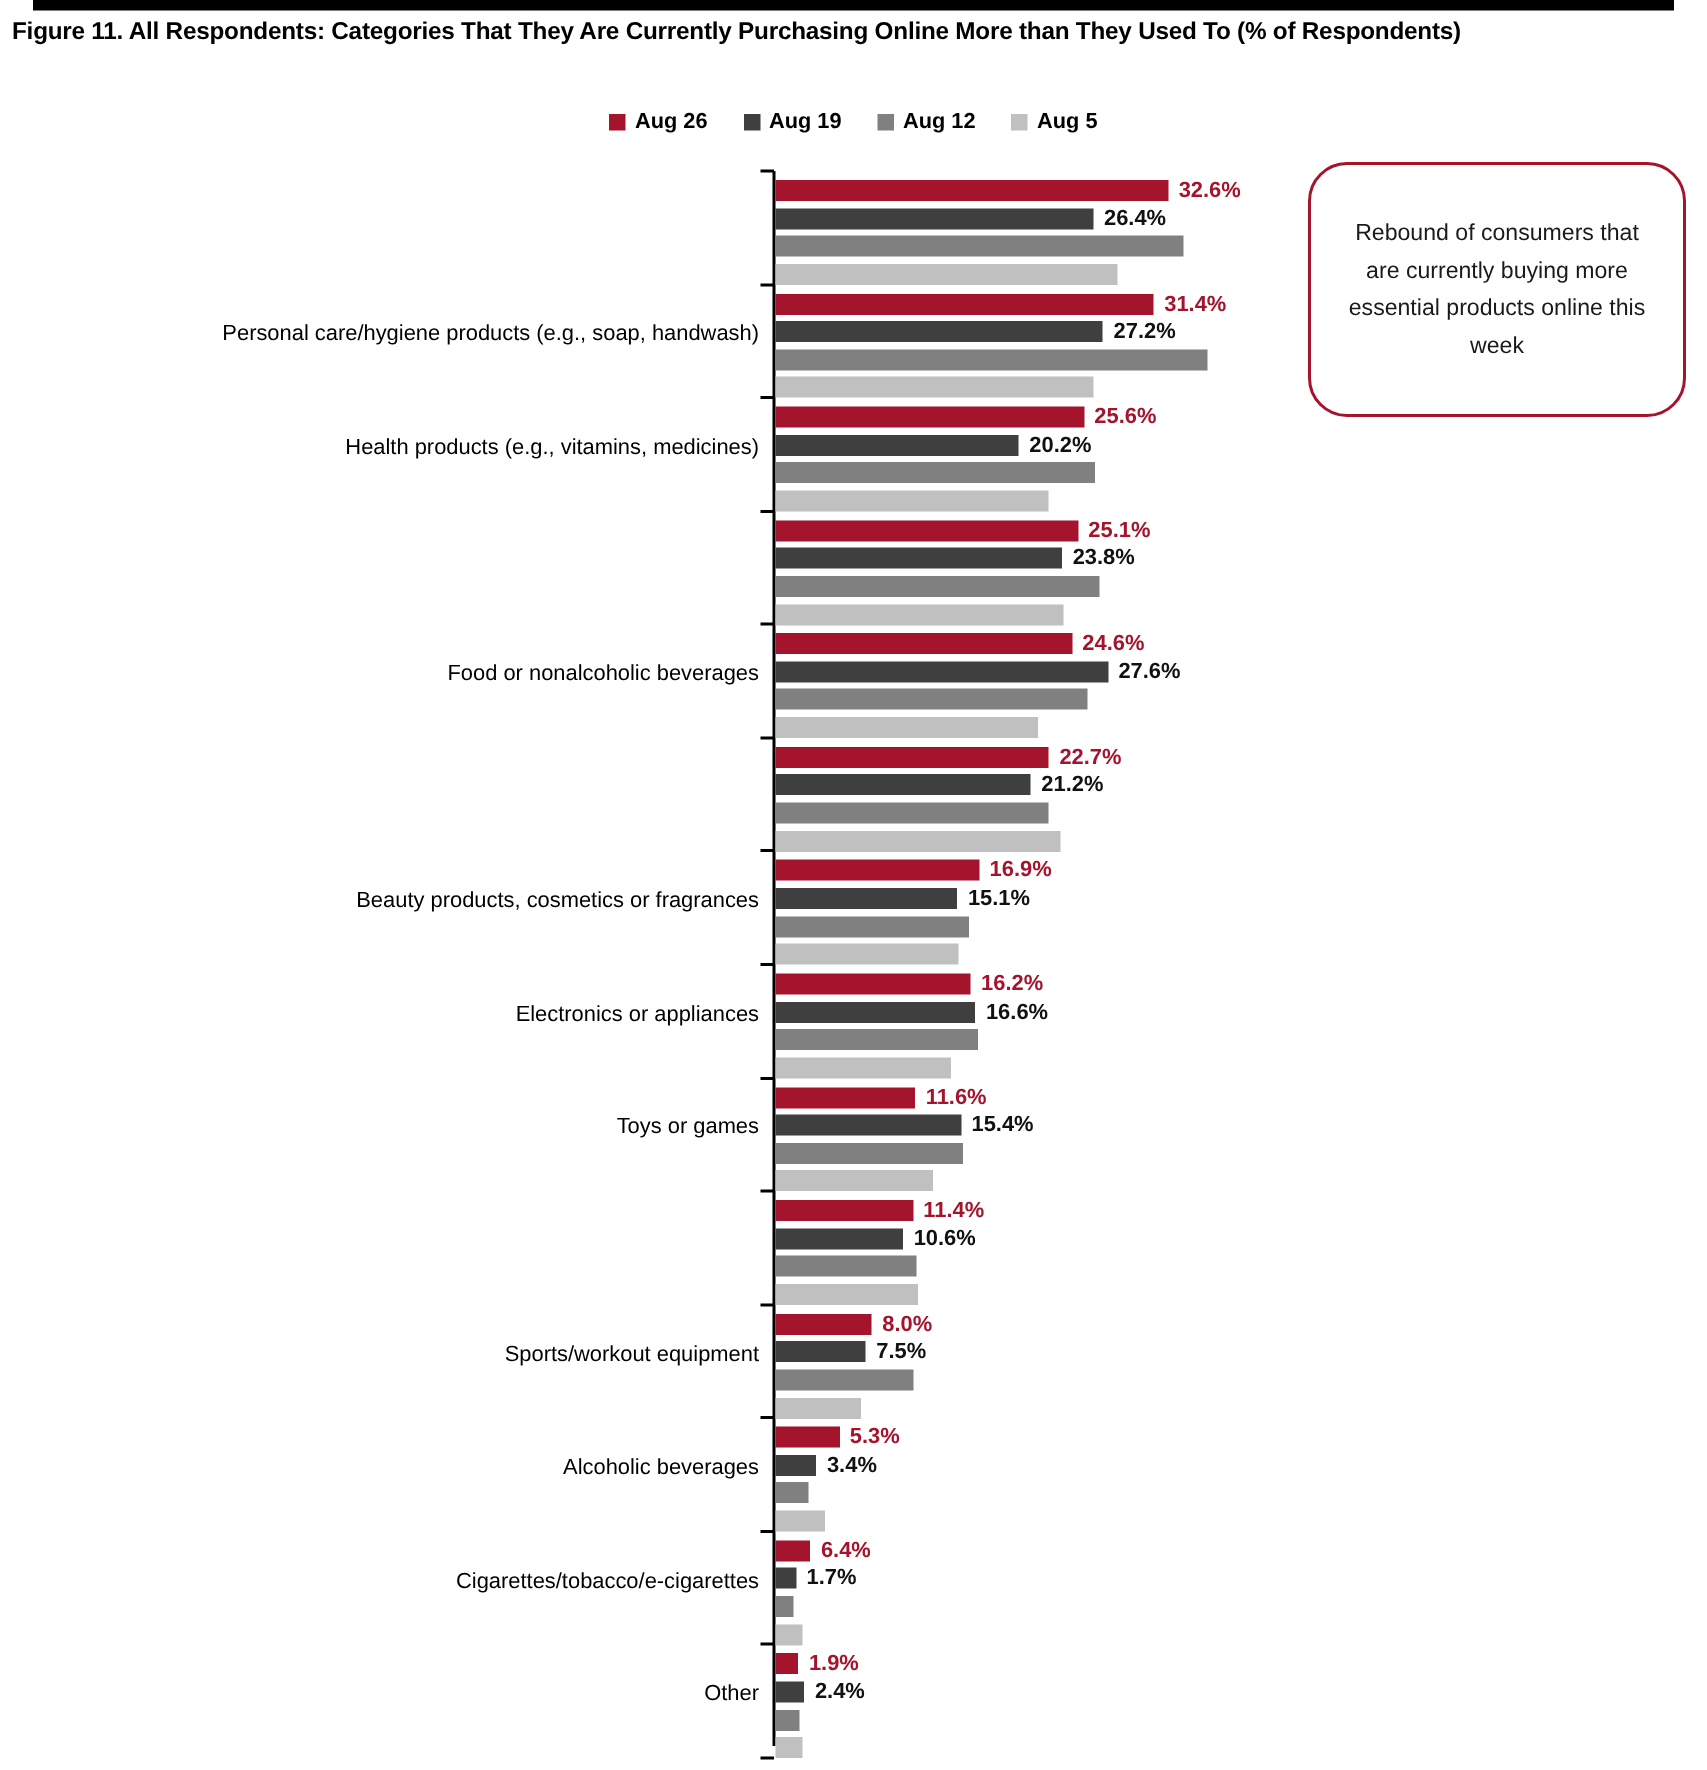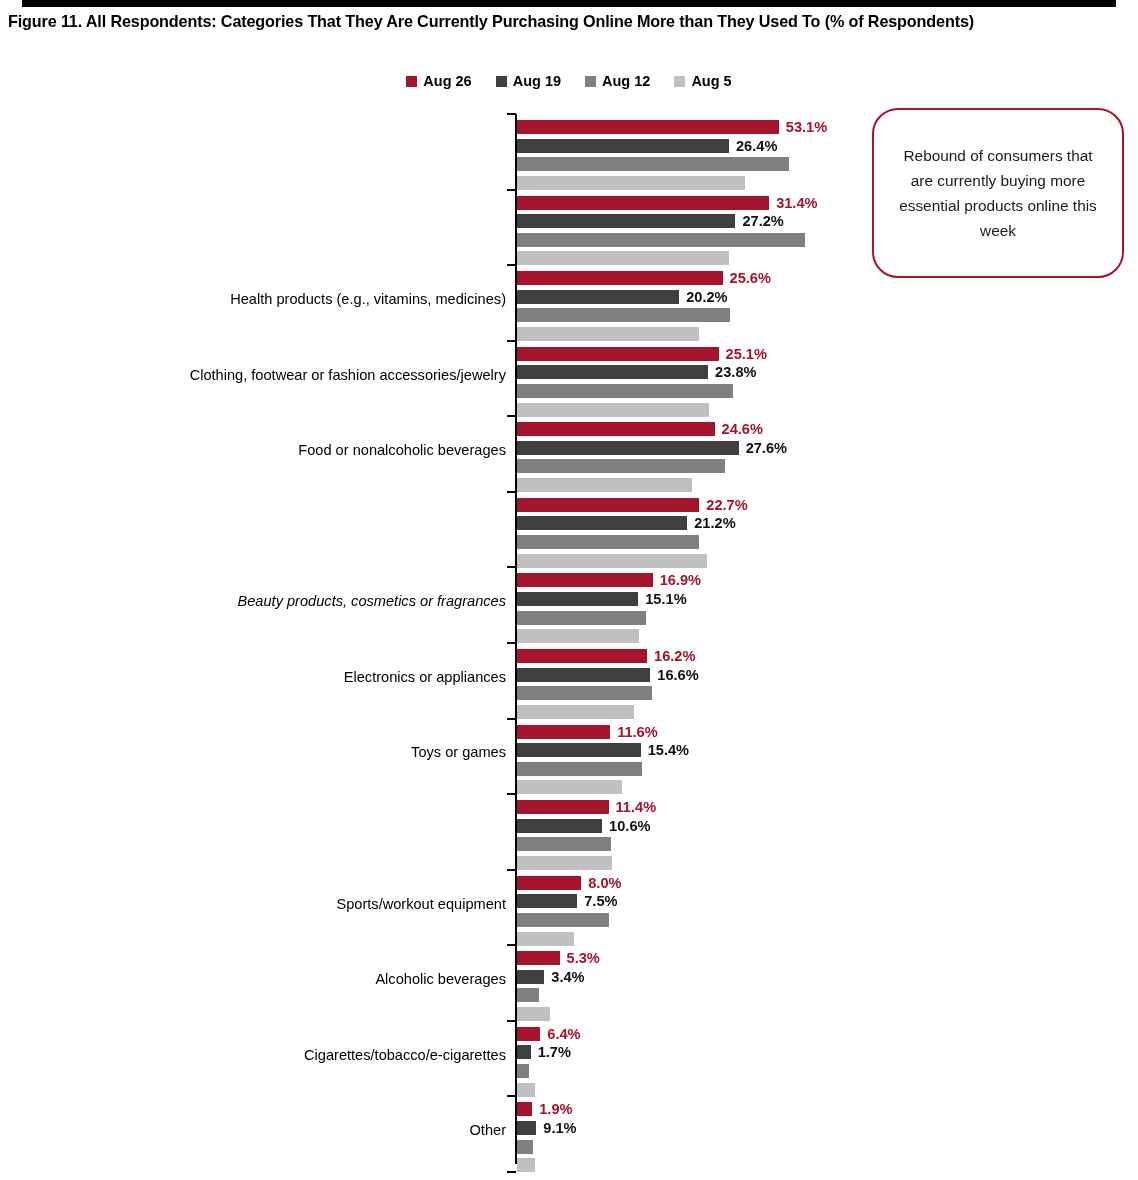--- a/index.html
+++ b/index.html
@@ -178,24 +178,24 @@
       <span class="legend-label">Aug 12</span>
     </div>
     <div class="legend-item">
       <span class="legend-swatch" style="background: rgb(192, 192, 192);"></span>
       <span class="legend-label">Aug 5</span>
     </div>
   </div>
 
 <div class="plot">
   <div class="labels-col" id="labels-col">
+      <div class="cat-label" style="top: 111.357px;">Personal care/hygiene products (e.g., soap, handwash)</div>
       <div class="cat-label" style="top: 186.929px;">Health products (e.g., vitamins, medicines)</div>
-      <div class="cat-label" style="top: 262.5px;">Clothing, footwear or fashion accessories/jewelry</div>
       <div class="cat-label" style="top: 338.071px;">Food or nonalcoholic beverages</div>
-      <div class="cat-label" style="top: 489.214px; font-style: italic;">Beauty products, cosmetics or fragrances</div>
+      <div class="cat-label" style="top: 489.214px;">Beauty products, cosmetics or fragrances</div>
       <div class="cat-label" style="top: 564.786px;">Electronics or appliances</div>
       <div class="cat-label" style="top: 640.357px;">Toys or games</div>
       <div class="cat-label" style="top: 791.5px;">Sports/workout equipment</div>
       <div class="cat-label" style="top: 867.071px;">Alcoholic beverages</div>
       <div class="cat-label" style="top: 942.643px;">Cigarettes/tobacco/e-cigarettes</div>
       <div class="cat-label" style="top: 1018.21px;">Other</div>
     </div>
   <div class="axis-line"></div>
   <div id="ticks">
       <div class="axis-tick" style="top: 1px;"></div>
@@ -209,21 +209,21 @@
       <div class="axis-tick" style="top: 605.571px;"></div>
       <div class="axis-tick" style="top: 681.143px;"></div>
       <div class="axis-tick" style="top: 756.714px;"></div>
       <div class="axis-tick" style="top: 832.286px;"></div>
       <div class="axis-tick" style="top: 907.857px;"></div>
       <div class="axis-tick" style="top: 983.429px;"></div>
       <div class="axis-tick" style="top: 1059px;"></div>
     </div>
   <div class="bars-area" id="bars-area">
       <div class="bar" style="top: 8px; left: 0px; width: 261.778px; background: rgb(164, 20, 44);"></div>
-      <div class="bar-value series-0" style="top: 9px; left: 268.778px;">53.1%</div>
+      <div class="bar-value series-0" style="top: 9px; left: 268.778px;">32.6%</div>
       <div class="bar" style="top: 26.6px; left: 0px; width: 211.992px; background: rgb(63, 63, 63);"></div>
       <div class="bar-value series-1" style="top: 27.6px; left: 218.992px;">26.4%</div>
       <div class="bar" style="top: 45.2px; left: 0px; width: 272.217px; background: rgb(128, 128, 128);"></div>
       <div class="bar" style="top: 63.8px; left: 0px; width: 228.052px; background: rgb(192, 192, 192);"></div>
       <div class="bar" style="top: 83.5714px; left: 0px; width: 252.142px; background: rgb(164, 20, 44);"></div>
       <div class="bar-value series-0" style="top: 84.5714px; left: 259.142px; text-align: right;">31.4%</div>
       <div class="bar" style="top: 102.171px; left: 0px; width: 218.416px; background: rgb(63, 63, 63);"></div>
       <div class="bar-value series-1" style="top: 103.171px; left: 225.416px;">27.2%</div>
       <div class="bar" style="top: 120.771px; left: 0px; width: 288.277px; background: rgb(128, 128, 128);"></div>
       <div class="bar" style="top: 139.371px; left: 0px; width: 211.992px; background: rgb(192, 192, 192);"></div>
@@ -289,21 +289,21 @@
       <div class="bar" style="top: 895.086px; left: 0px; width: 32.923px; background: rgb(192, 192, 192);"></div>
       <div class="bar" style="top: 914.857px; left: 0px; width: 23.287px; background: rgb(164, 20, 44);"></div>
       <div class="bar-value series-0" style="top: 915.857px; left: 30.287px;">6.4%</div>
       <div class="bar" style="top: 933.457px; left: 0px; width: 13.651px; background: rgb(63, 63, 63);"></div>
       <div class="bar-value series-1" style="top: 934.457px; left: 20.651px;">1.7%</div>
       <div class="bar" style="top: 952.057px; left: 0px; width: 12.045px; background: rgb(128, 128, 128);"></div>
       <div class="bar" style="top: 970.657px; left: 0px; width: 18.469px; background: rgb(192, 192, 192);"></div>
       <div class="bar" style="top: 990.429px; left: 0px; width: 15.257px; background: rgb(164, 20, 44);"></div>
       <div class="bar-value series-0" style="top: 991.429px; left: 22.257px;">1.9%</div>
       <div class="bar" style="top: 1009.03px; left: 0px; width: 19.272px; background: rgb(63, 63, 63);"></div>
-      <div class="bar-value series-1" style="top: 1010.03px; left: 26.272px;">9.1%</div>
+      <div class="bar-value series-1" style="top: 1010.03px; left: 26.272px;">2.4%</div>
       <div class="bar" style="top: 1027.63px; left: 0px; width: 16.06px; background: rgb(128, 128, 128);"></div>
       <div class="bar" style="top: 1046.23px; left: 0px; width: 18.469px; background: rgb(192, 192, 192);"></div>
     </div>
 </div>
 
 <div class="callout">
   <div class="callout-text">Rebound of consumers that are currently buying more essential products online this week</div>
 </div>
 
 </body></html>

